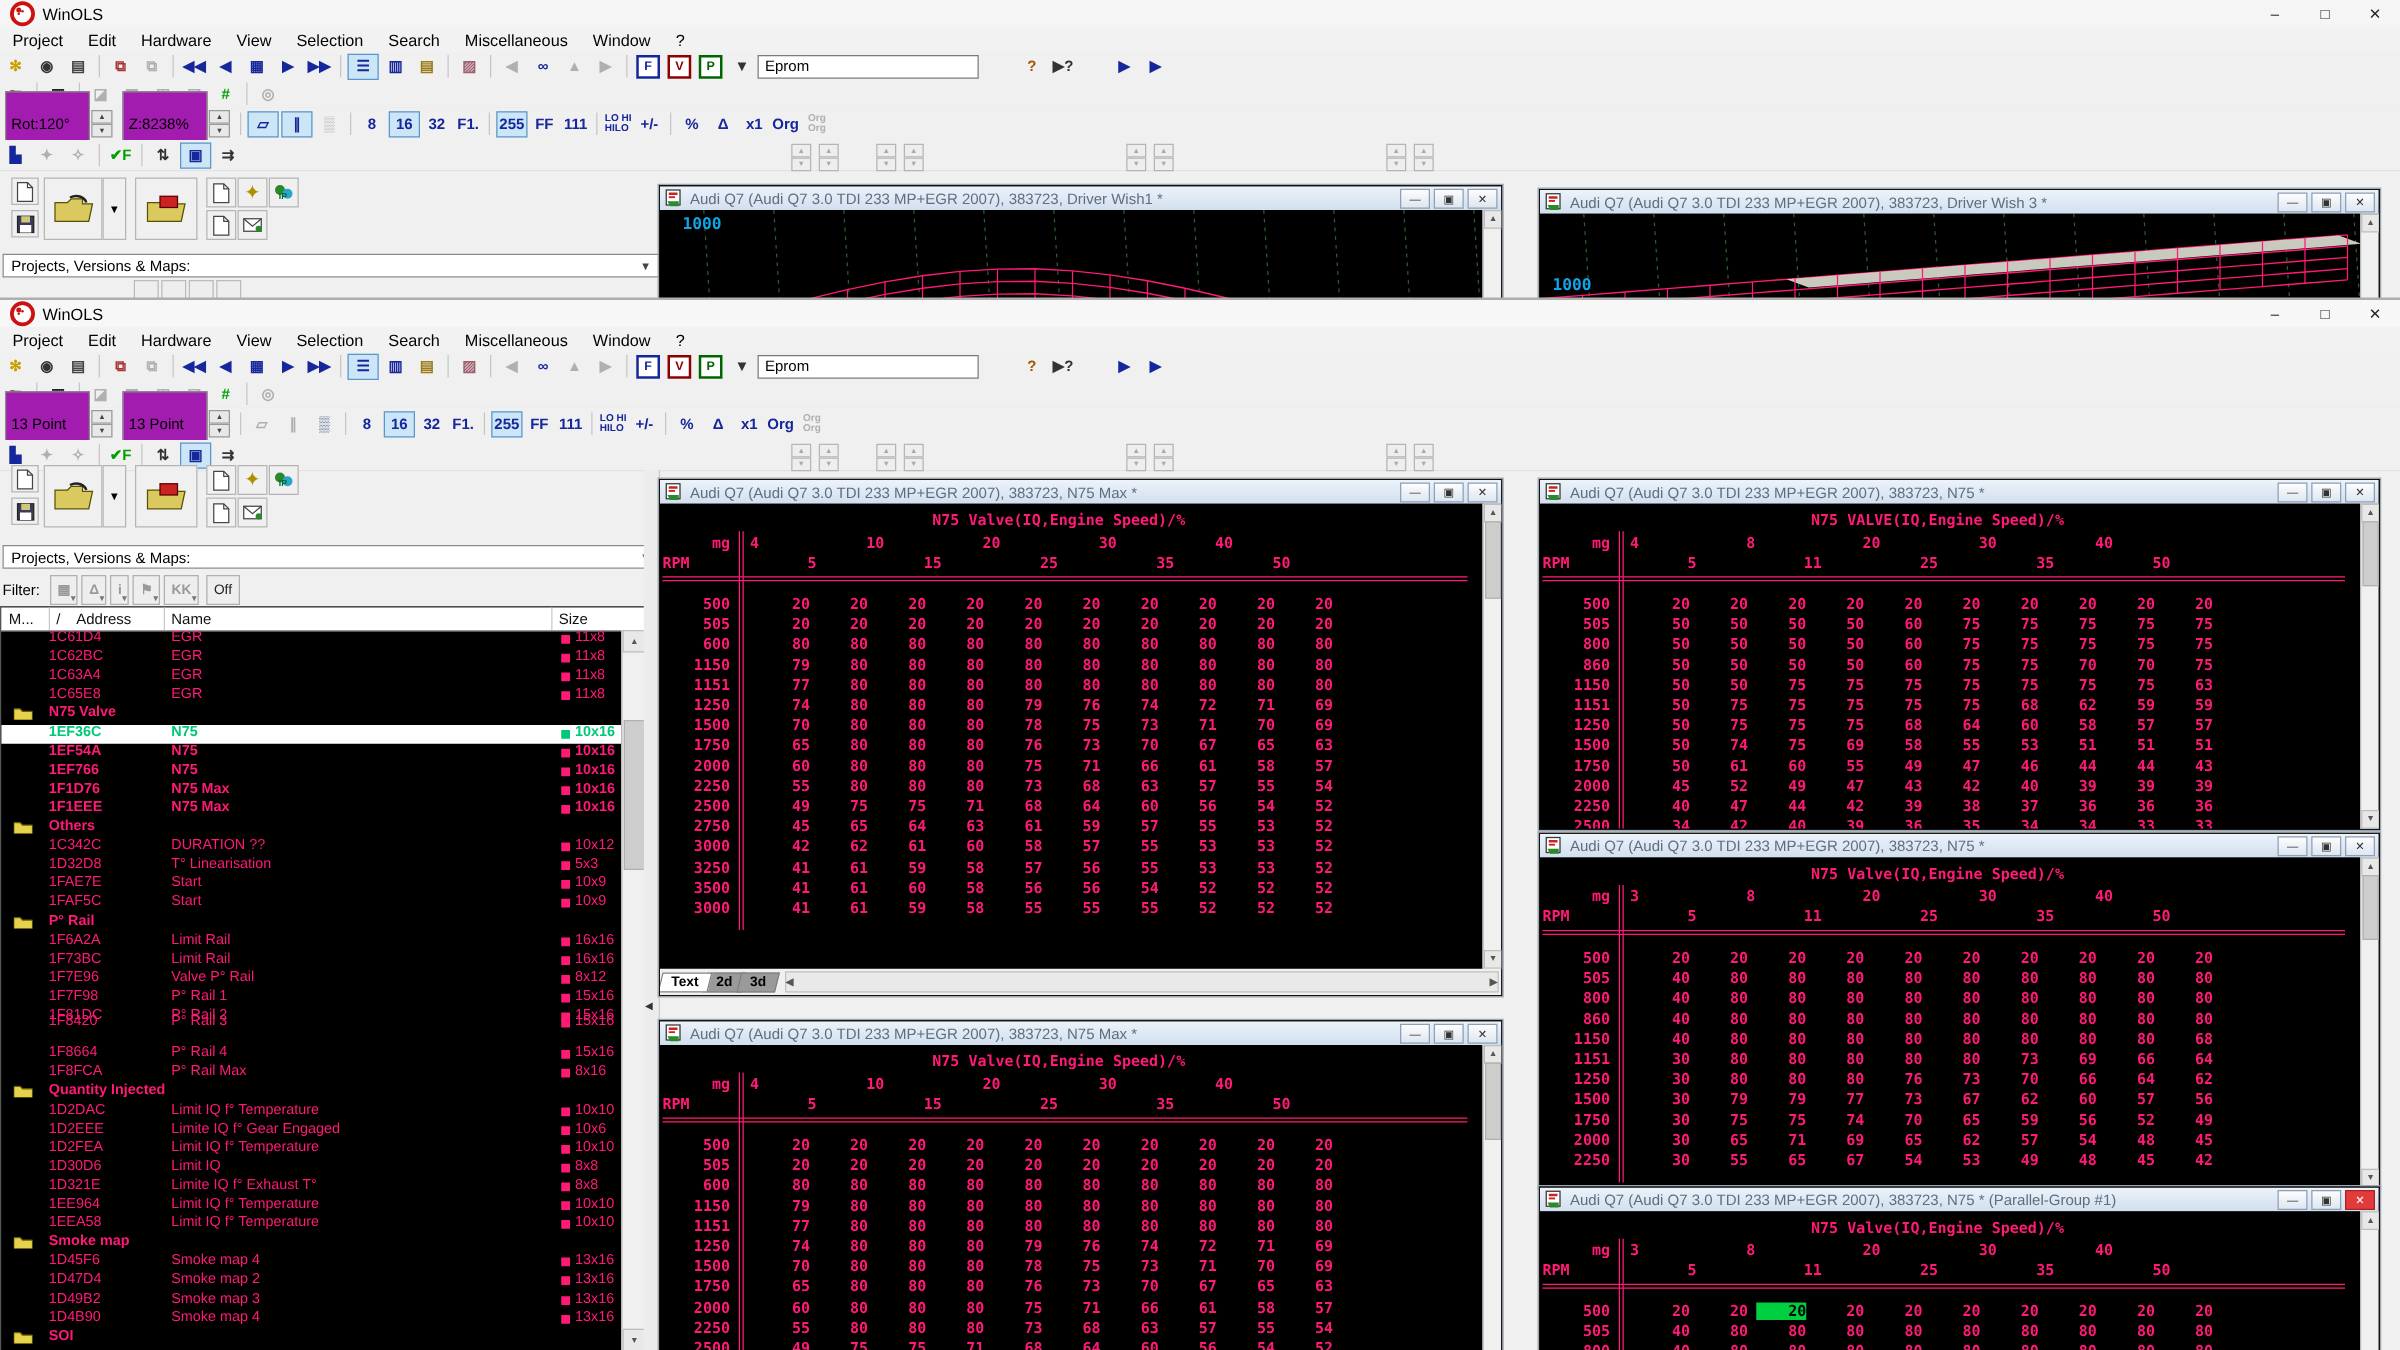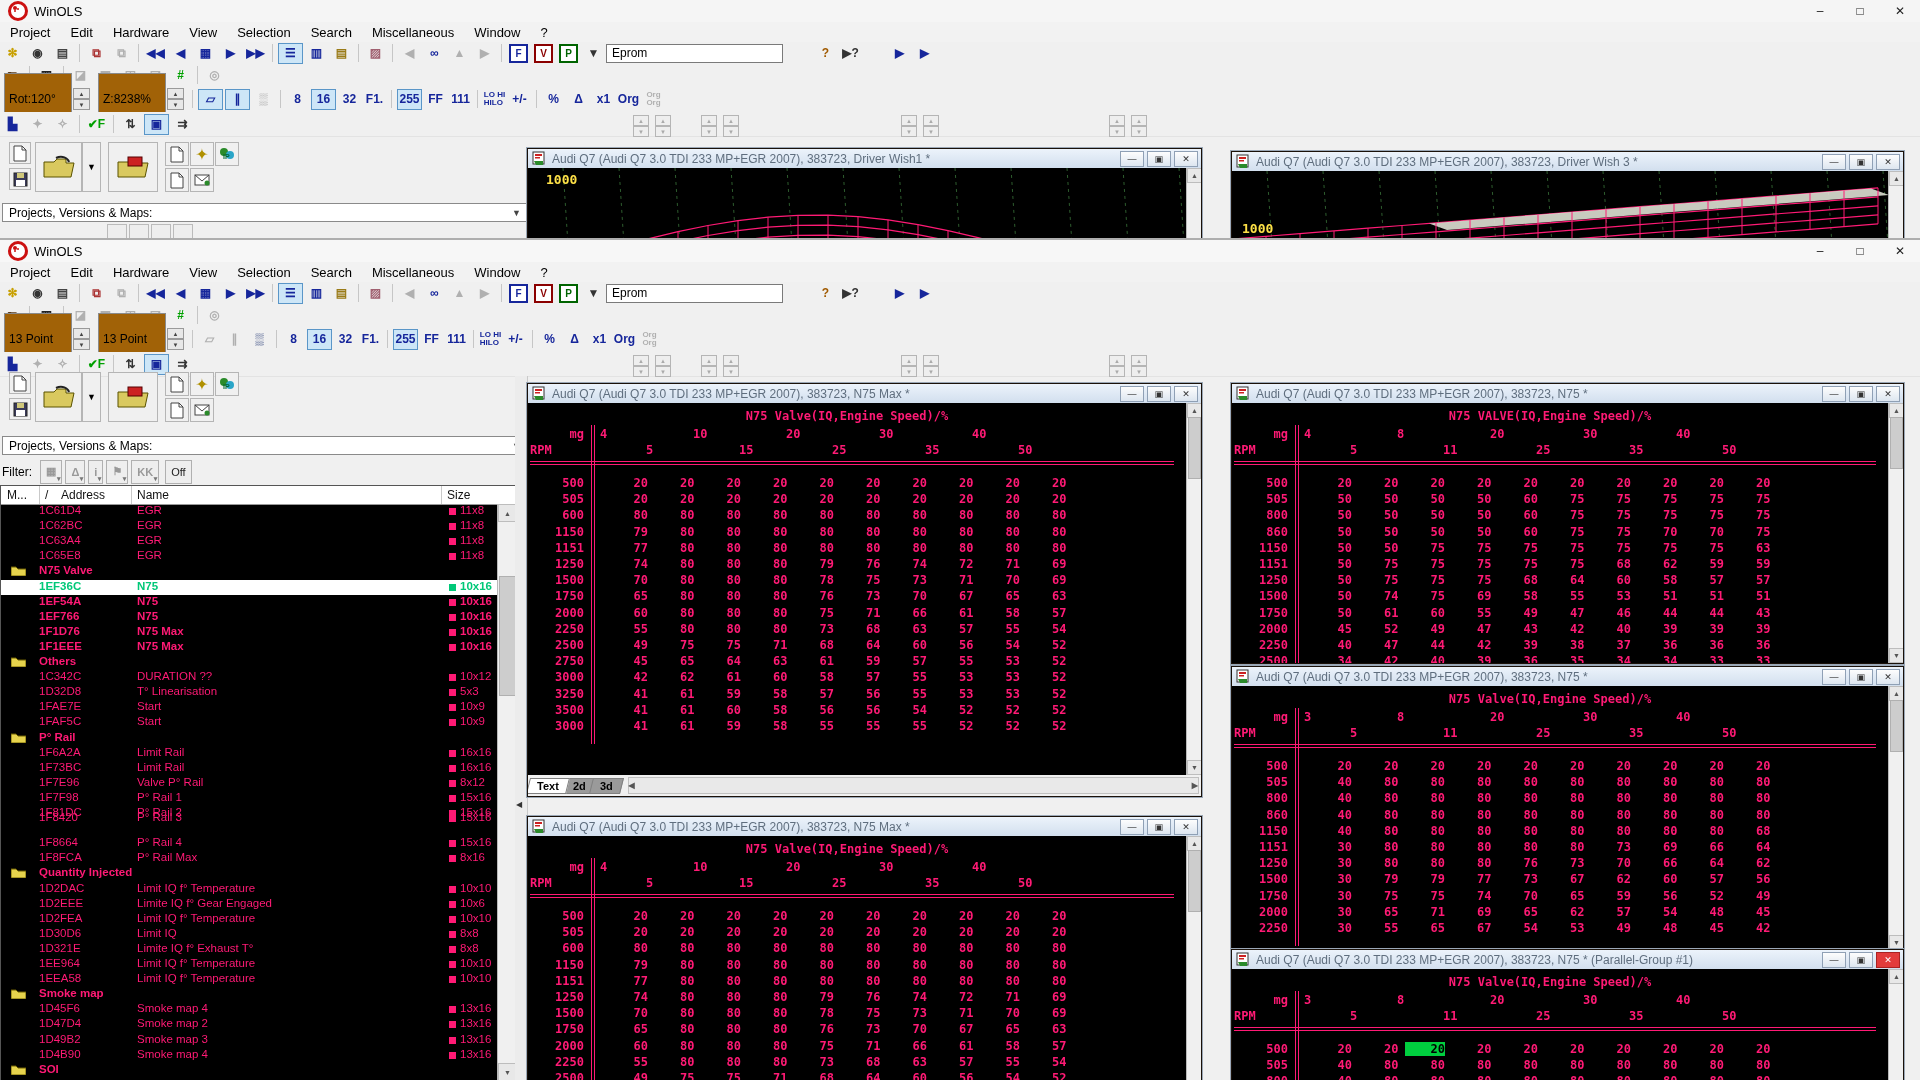--- a/index.html
+++ b/index.html
@@ -19,21 +19,21 @@
   .tbar{display:flex;align-items:center;background:#f0f0f0;border-bottom:1px solid #e3e3e3;}
   .tbtn{min-width:23px;height:20px;display:flex;align-items:center;justify-content:center;
         font-size:12px;font-weight:bold;margin:0 1px;white-space:nowrap;}
   .tbtn.on{background:#cde6f7;border:1px solid #5a96c8;height:19px;}
   .tbtn.dis{color:#b0b0b0;}
   .tsep{width:1px;height:18px;background:#c6c6c6;margin:0 4px;}
   .two{font-size:8px;line-height:8px;font-weight:bold;text-align:left;}
   .lbox{width:15px;height:15px;border:2px solid;display:flex;align-items:center;justify-content:center;
         font-size:10px;font-weight:bold;background:#fff;}
   .spin{display:flex;align-items:center;margin:0 4px;}
-  .spin .sv{border:1px solid #8a8a8a;background:#a16207;height:18px;min-width:58px;display:flex;
+  .spin .sv{border:1px solid #8a8a8a;background:#a21caf;height:18px;min-width:58px;display:flex;
             align-items:center;padding:16px 4px;font-size:12px;}
   .spin .sar{display:flex;flex-direction:column;margin-left:1px;}
   .spin .sar span{width:15px;height:9px;border:1px solid #9a9a9a;background:#e8e8e8;font-size:6px;
             display:flex;align-items:center;justify-content:center;color:#444;}
   .combo{border:1px solid #7a7a7a;background:#fff;height:17px;display:flex;align-items:center;
          padding:0 5px;font-size:12px;}
   .pairud{display:flex;flex-direction:column;margin:0 1px;}
   .pairud span{width:14px;height:9px;border:1px solid #b5b5b5;background:#eee;color:#aaa;font-size:6px;
          display:flex;align-items:center;justify-content:center;}
   
@@ -72,21 +72,21 @@
   .mapc span{position:absolute;white-space:pre;}
   .pl{position:absolute;background:#ff1a75;}
   .cellhl{background:#00cf3f;color:#000;}
   
   .tabs{position:absolute;background:#f0f0f0;display:flex;align-items:center;font-size:11px;font-weight:bold;}
   .tab{padding:1px 8px;border:1px solid #808080;transform:skewX(-14deg);margin-right:-4px;background:#9a9a9a;}
   .tab>i{display:inline-block;transform:skewX(14deg);font-style:normal;}
   .tab.act{background:#fff;z-index:2;}
   .hscr{background:#e9e9e9;border:1px solid #c0c0c0;display:flex;align-items:center;
         justify-content:space-between;font-size:8px;color:#555;}
-  .meshlbl{position:absolute;color:#fde047;font-family:"DejaVu Sans Mono",monospace;font-size:13px;font-weight:bold;}
+  .meshlbl{position:absolute;color:#0ea5e9;font-family:"DejaVu Sans Mono",monospace;font-size:13px;font-weight:bold;}
 </style>
 </head>
 <body>
 
 <div id="screen">
 
   <div class="abs titlebar" style="left:0;top:0;width:1920px;">
     <span class="app-ico"></span>
     <span>WinOLS</span>
     <span class="wc-group">

